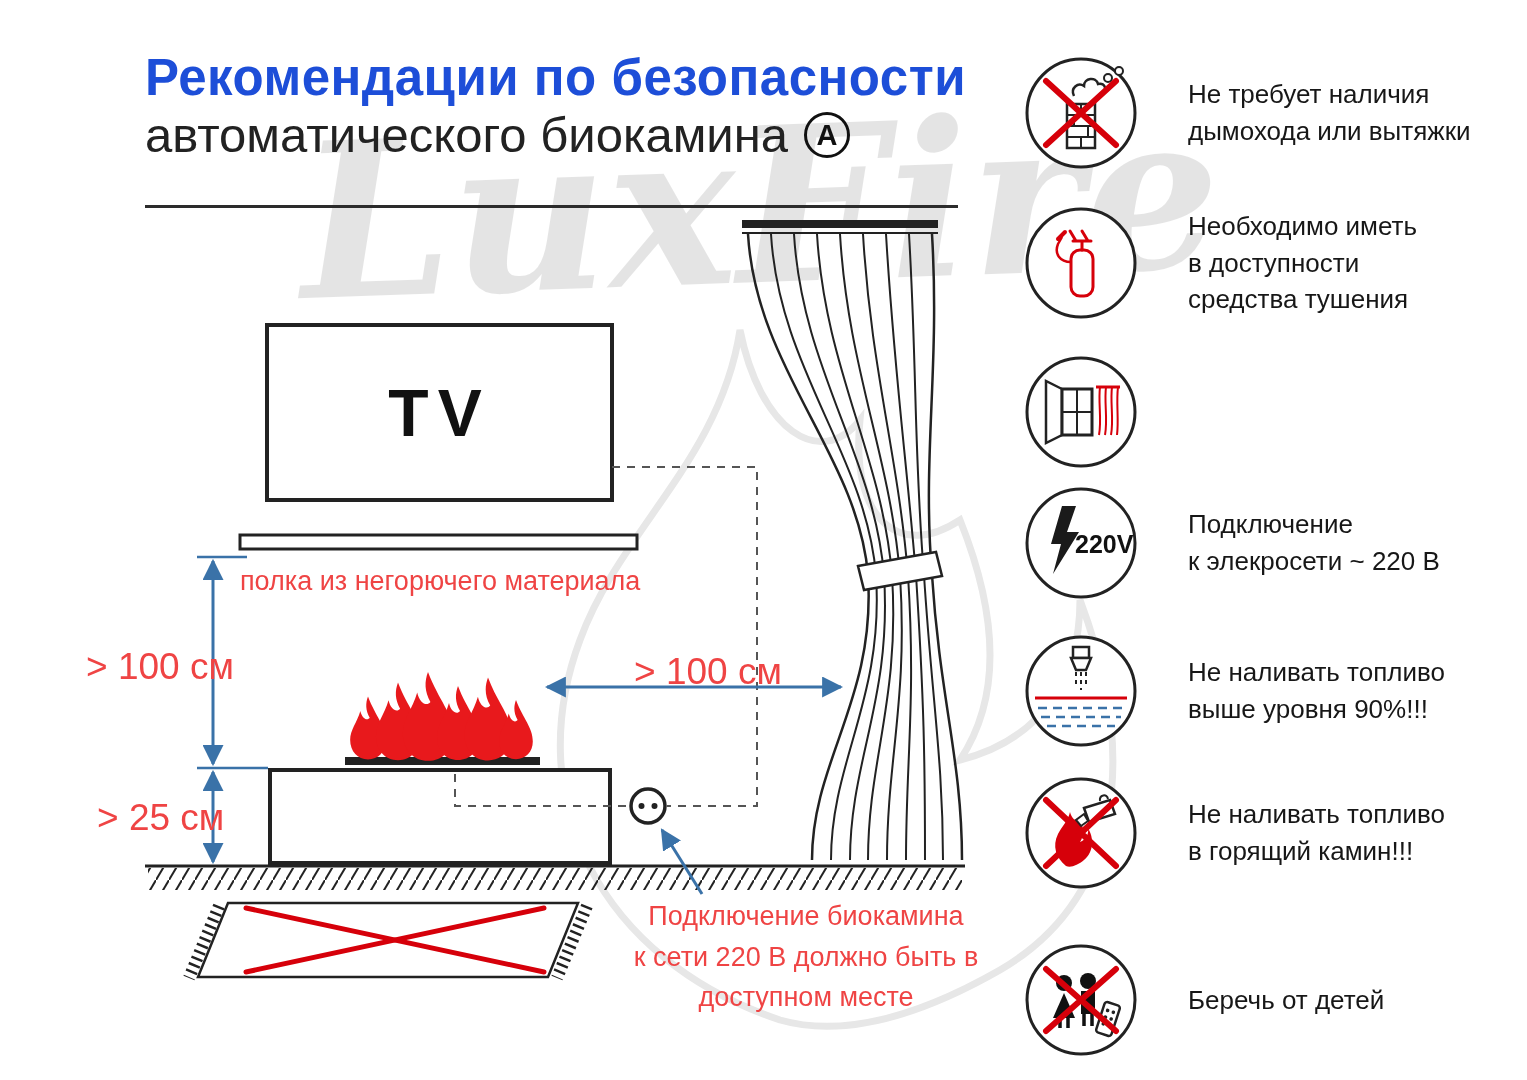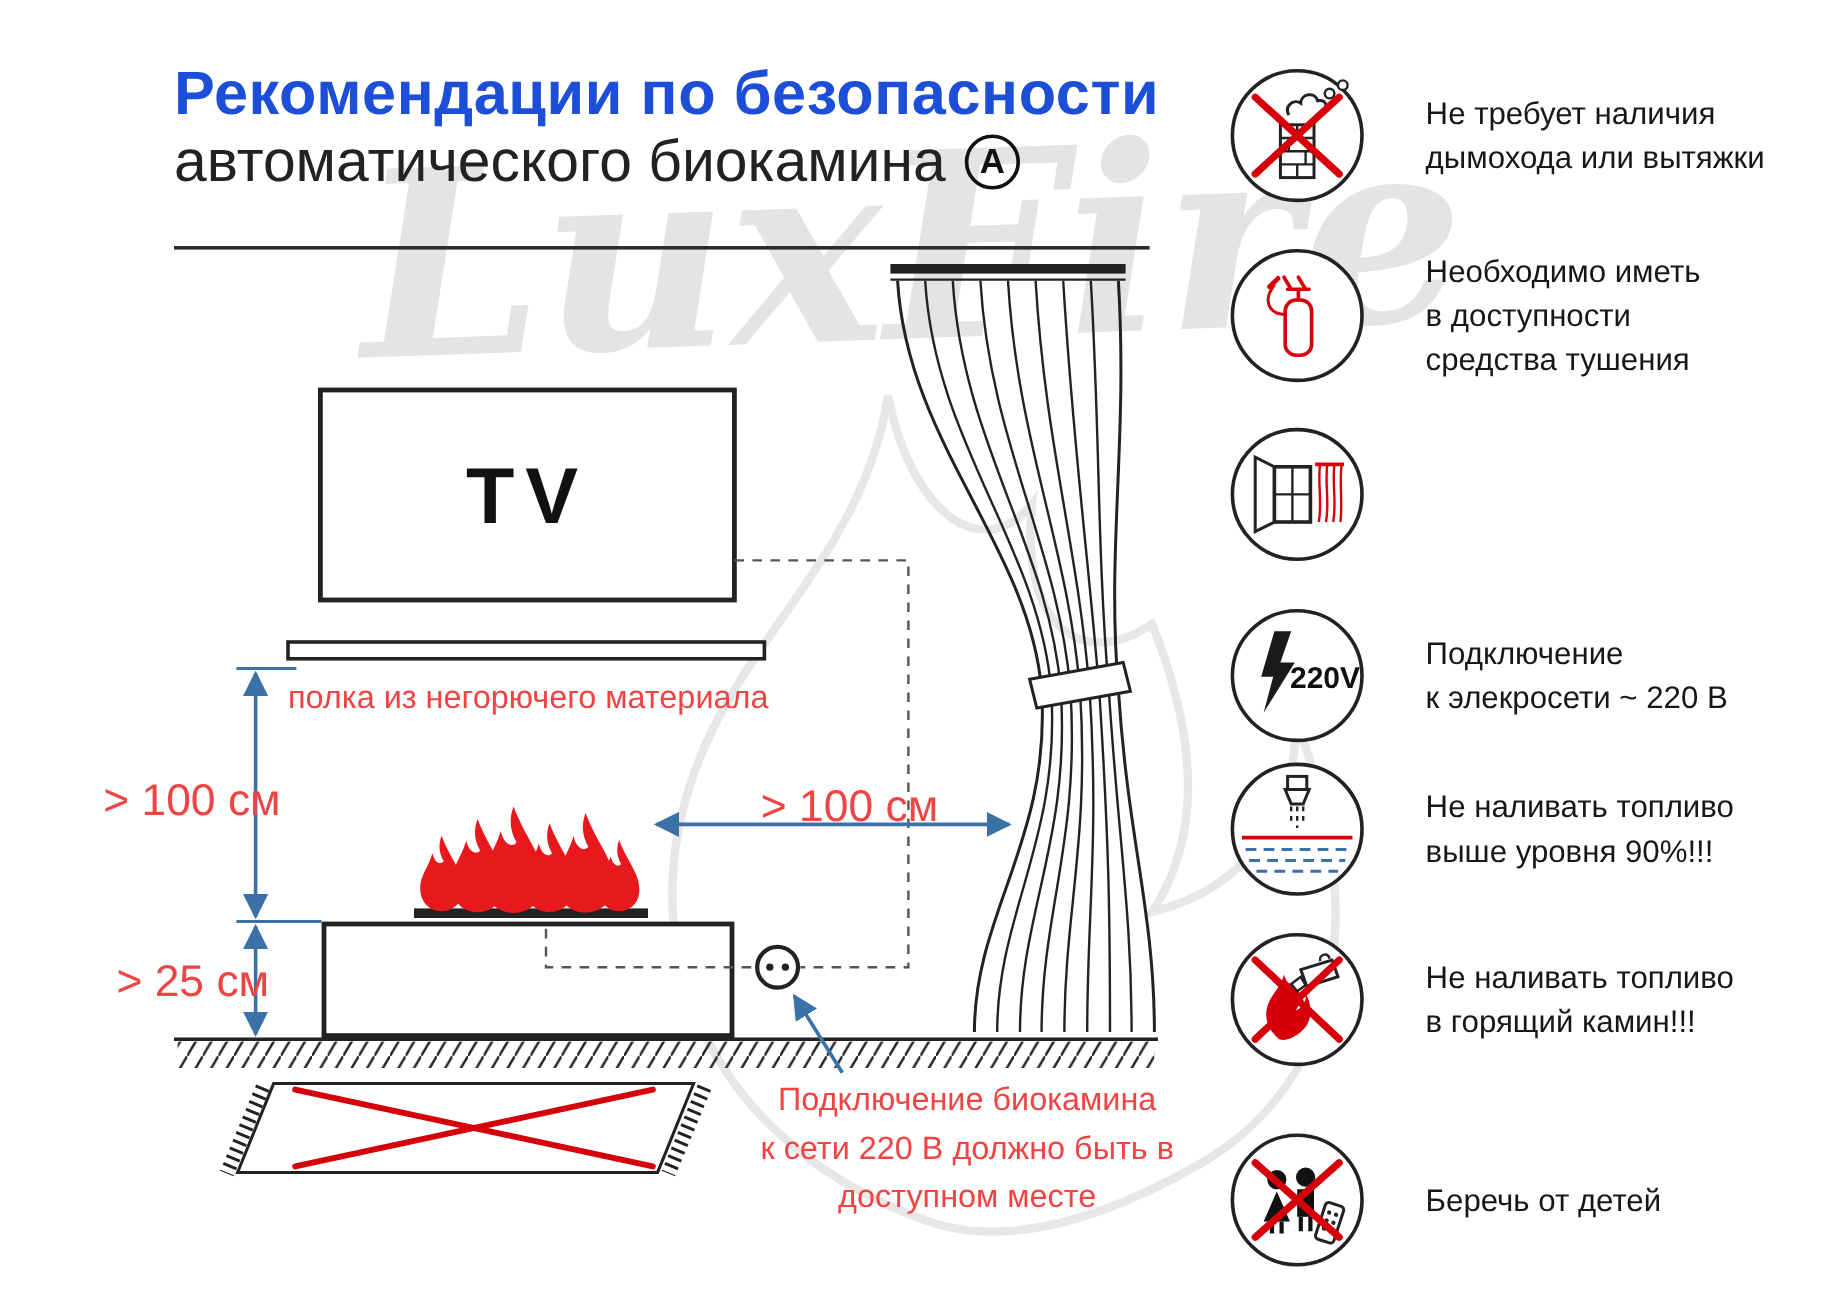--- a/index.html
+++ b/index.html
@@ -187,21 +187,21 @@
     <svg class="badge-icon" viewBox="0 0 118 118">
       <circle cx="59" cy="59" r="54" fill="#fff" stroke="#222" stroke-width="3"></circle>
       <polygon points="40,36 24,28 24,90 40,82" fill="#fff" stroke="#222" stroke-width="2.5"></polygon>
       <rect x="40" y="36" width="30" height="46" fill="#fff" stroke="#222" stroke-width="3"></rect>
       <path d="M40,59 H70 M55,36 V82" stroke="#222" stroke-width="2" fill="none"></path>
       <path d="M74,34 H98" stroke="#d6000a" stroke-width="3"></path>
       <path d="M78,34 C76,50 80,66 77,82 M84,34 C82,50 86,66 83,82 M90,34 C88,50 92,66 89,82 M96,34 C94,50 97,66 95,82" stroke="#d6000a" stroke-width="2" fill="none"></path>
     </svg>
   </div>
 
-  <div class="safety-item" style="top:504px;">
+  <div class="safety-item" style="top:484px;">
     <svg class="badge-icon" viewBox="0 0 118 118">
       <circle cx="59" cy="59" r="54" fill="#fff" stroke="#222" stroke-width="3"></circle>
       <polygon points="40,22 29,60 39,60 31,90 57,48 45,48 54,22" fill="#1a1a1a"></polygon>
       <text x="53" y="69" font-size="25" font-weight="bold" fill="#111" font-family="Liberation Sans, sans-serif">220V</text>
     </svg>
     <div class="safety-label">Подключение
 к элекросети ~ 220 В</div>
   </div>
 
   <div class="safety-item" style="top:632px;">

